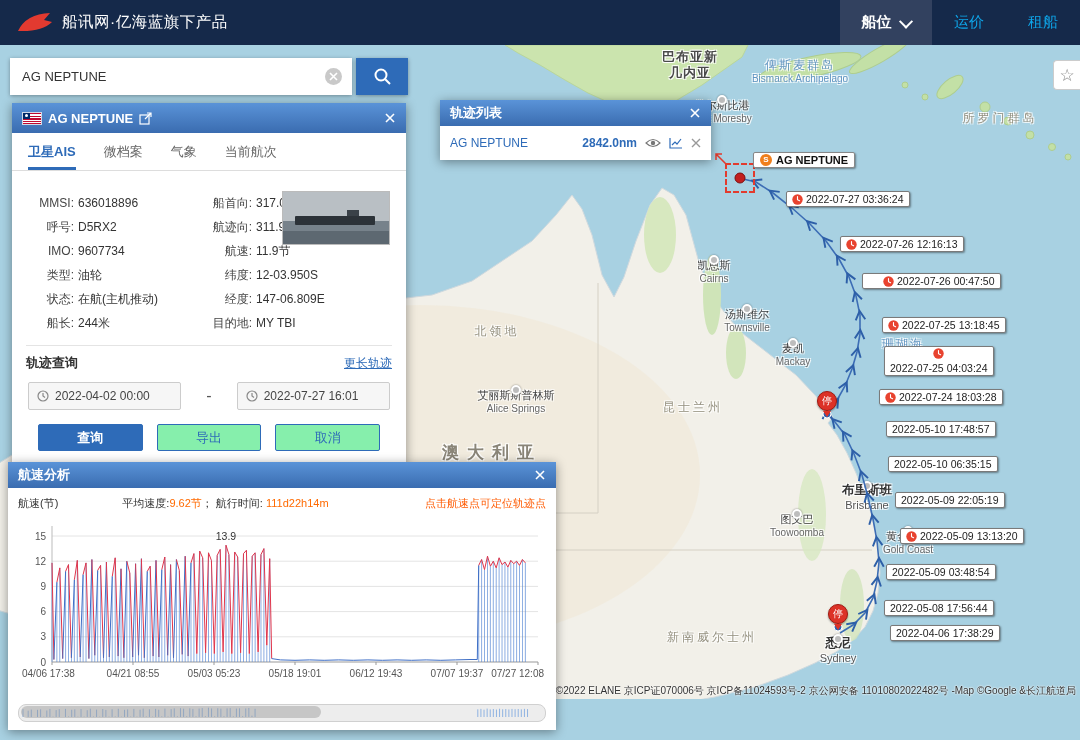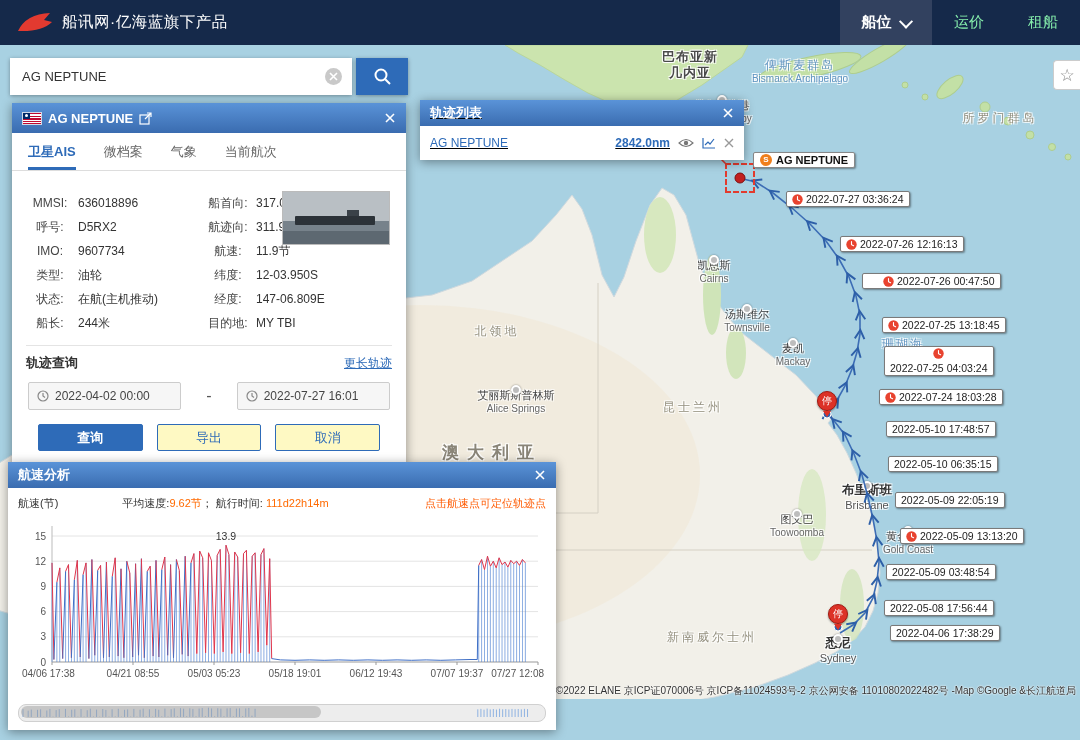--- a/index.html
+++ b/index.html
@@ -41,21 +41,21 @@
   .ship-label .s-ico{width:12px;height:12px;border-radius:50%;background:#f07f1c;color:#fff;font-size:8px;font-weight:bold;line-height:12px;text-align:center;}
 
   #attribution{position:absolute;right:4px;bottom:1px;font-size:10px;color:#333;z-index:8;
     text-shadow:0 0 2px #fff,0 0 2px #fff;}
 
   #topbar{position:absolute;left:0;top:0;width:1080px;height:45px;background:#15294a;z-index:40;
     display:flex;align-items:center;}
   #logo{margin-left:16px;flex:0 0 auto;}
   #brand{color:#fff;font-size:15.5px;margin-left:8px;letter-spacing:.5px;}
   #topnav{margin-left:auto;display:flex;align-items:stretch;height:45px;}
-  .nav-item{display:flex;align-items:center;justify-content:center;width:74px;color:#86efac;font-size:15px;cursor:pointer;}
+  .nav-item{display:flex;align-items:center;justify-content:center;width:74px;color:#0ea5e9;font-size:15px;cursor:pointer;}
   .nav-item.active{width:92px;background:#32415f;color:#fff;font-weight:bold;}
   .chev{width:8px;height:8px;border-right:2px solid #fff;border-bottom:2px solid #fff;transform:rotate(45deg) translate(-1px,-1px);margin-left:9px;}
 
   #search-bar{position:absolute;left:10px;top:58px;display:flex;z-index:30;}
   .search-input-wrap{position:relative;width:342px;height:37px;background:#fff;box-shadow:0 1px 4px rgba(0,0,0,.35);}
   #search-input{width:100%;height:100%;border:0;outline:none;padding:0 36px 0 12px;font-size:13px;color:#333;
     font-family:"Liberation Sans",sans-serif;box-sizing:border-box;background:transparent;}
   .clear-btn{position:absolute;right:10px;top:10px;width:17px;height:17px;border-radius:50%;background:#c9c9c9;
     display:flex;align-items:center;justify-content:center;cursor:pointer;}
   .search-btn{width:52px;height:37px;background:#2e6bb8;margin-left:4px;display:flex;align-items:center;justify-content:center;
@@ -78,39 +78,39 @@
   .canton{position:absolute;left:0;top:0;width:7px;height:6px;background:#002868;}
   .canton:after{content:"";position:absolute;left:2px;top:1.5px;width:3px;height:3px;background:#fff;border-radius:50%;}
   .tabs{display:flex;gap:28px;padding:0 16px;border-bottom:1px solid #ddd;height:37px;}
   .tab{font-size:13px;color:#666;line-height:37px;cursor:pointer;}
   .tab.active{color:#2e6bb8;font-weight:bold;border-bottom:3px solid #2e6bb8;box-sizing:border-box;}
   .panel-body{padding:20px 14px 14px;}
   .info-cols{position:relative;display:flex;}
   #info-left{width:178px;}
   #info-right{flex:1;}
   .info-row{height:24px;font-size:12px;color:#333;display:flex;align-items:center;}
-  .info-label{display:inline-block;min-width:48px;text-align:center;margin-right:4px;color:#444;}
+  .info-label{display:inline-block;min-width:48px;text-align:right;margin-right:4px;color:#444;}
   .ship-photo{position:absolute;right:2px;top:0;width:106px;height:52px;border:1px solid #bbb;
     background:linear-gradient(#b9bfc4 0 55%,#77828b 55% 75%,#5d6871 75%);}
   .ship-photo .hull{position:absolute;left:12px;top:24px;width:80px;height:9px;background:#2c3238;border-radius:1px;}
   .ship-photo .hull:after{content:"";position:absolute;left:52px;top:-6px;width:12px;height:6px;background:#3a4148;}
   .divider{border-top:1px solid #e4e4e4;margin:10px 0 8px;}
   .tq-header{display:flex;align-items:center;font-size:13px;}
   .tq-title{font-weight:bold;color:#333;}
   .tq-more{margin-left:auto;color:#2e6bb8;font-size:12px;text-decoration:underline;cursor:pointer;}
   .date-row{display:flex;align-items:center;gap:25px;margin-top:10px;padding:0 2px;}
   .date-input{flex:1;height:26px;background:#f6f6f6;border:1px solid #ccc;border-radius:2px;display:flex;
     align-items:center;gap:6px;padding:0 8px;font-size:12px;color:#444;cursor:pointer;}
   .date-sep{color:#555;}
   .btn-row{display:flex;gap:14px;margin-top:14px;padding:0 12px;}
-  .btn{flex:1;height:27px;border:1px solid #2e6bb8;background:#fef9c3;color:#2e6bb8;font-size:13px;border-radius:2px;
+  .btn{flex:1;height:27px;border:1px solid #2e6bb8;background:#86efac;color:#2e6bb8;font-size:13px;border-radius:2px;
     cursor:pointer;font-family:"Liberation Sans",sans-serif;}
   .btn.primary{background:#2e6bb8;color:#fff;font-weight:bold;}
 
-  #track-panel{left:420px;top:100px;width:324px;text-decoration:underline;}
+  #track-panel{left:440px;top:100px;width:271px;}
   .track-row{height:34px;display:flex;align-items:center;gap:8px;padding:0 10px;background:#fff;}
   .track-name{color:#2e6bb8;font-size:12px;cursor:pointer;}
   .track-dist{color:#2e6bb8;font-size:12px;font-weight:bold;margin-left:auto;}
   .track-ico{cursor:pointer;display:flex;}
 
   #speed-panel{left:8px;top:462px;width:548px;}
   .speed-body{padding:6px 10px 8px;}
   .speed-info{display:flex;align-items:center;font-size:11px;color:#333;height:18px;}
   .si-orange{color:#ff6a00;}
   .si-hint{margin-left:auto;color:#ff5a00;}

